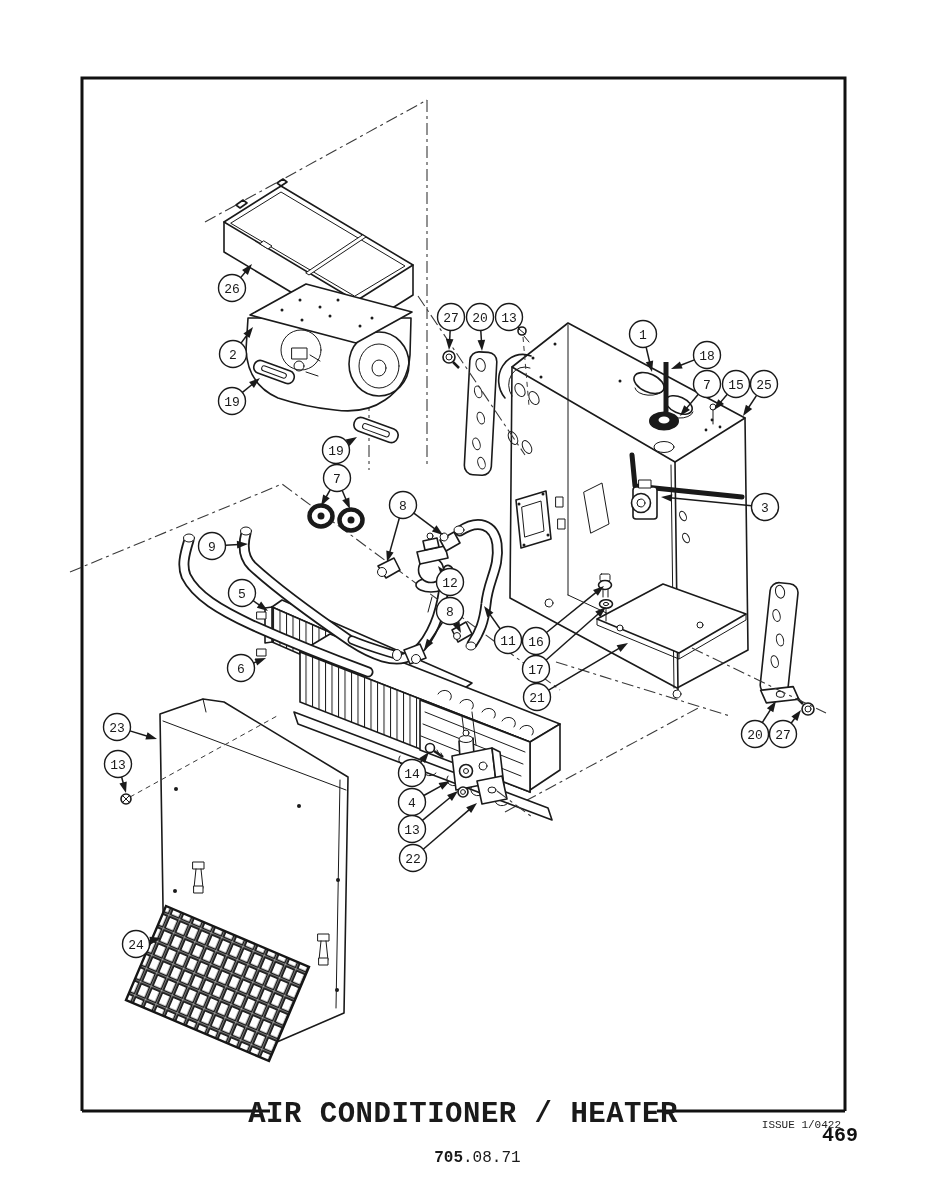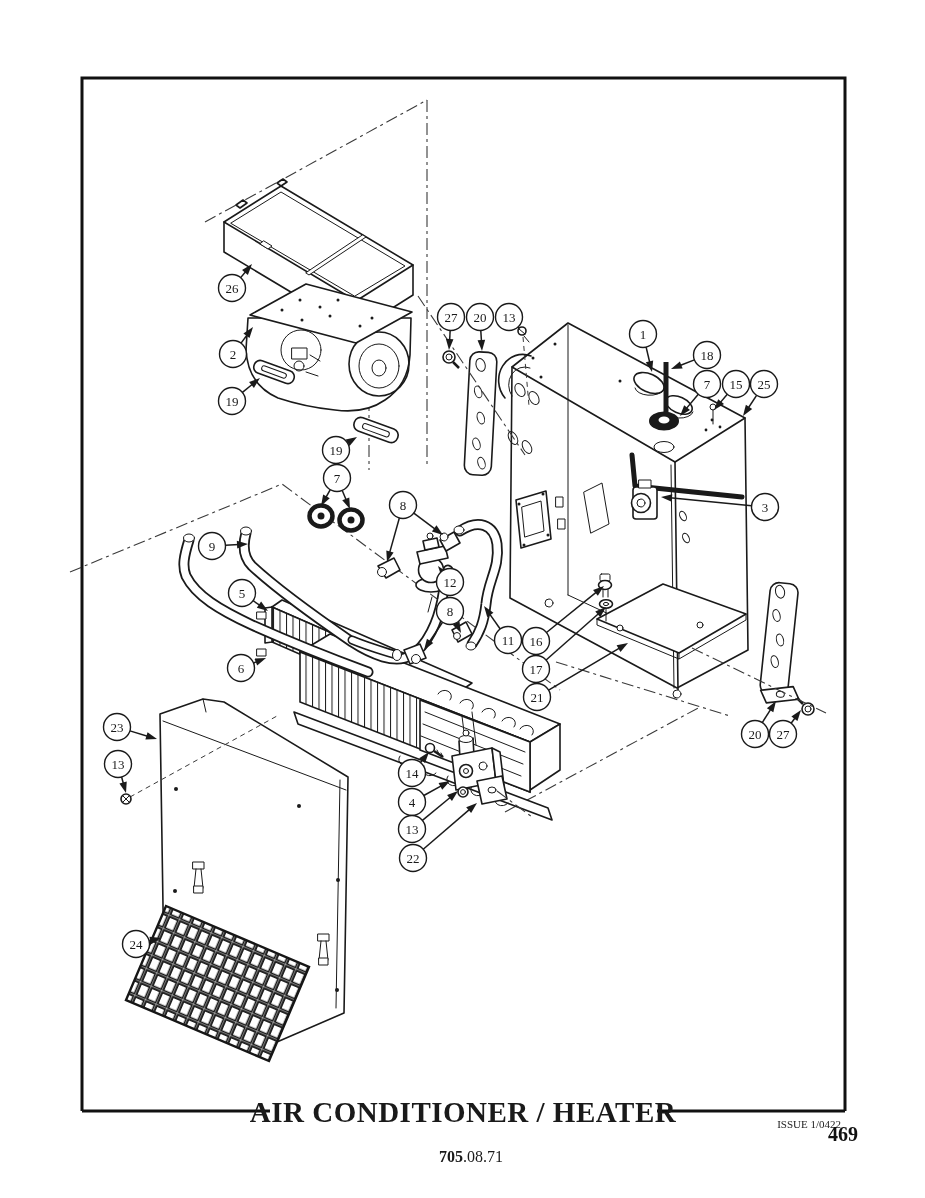--- a/index.html
+++ b/index.html
@@ -1,17 +1,17 @@
 <!DOCTYPE html>
 <html><head>
 <meta charset="utf-8">
 <style>
   html,body{margin:0;padding:0;background:#e8e8e8;}
   .page{position:relative;width:925px;height:1198px;background:#ffffff;margin:0 auto;
-        font-family:Liberation Serif, serif;overflow:hidden;}
+        font-family:Liberation Mono, monospace;overflow:hidden;}
   svg{position:absolute;left:0;top:0;}
   
   .s   {fill:#ffffff;stroke:#1a1a1a;stroke-width:1.6;stroke-linejoin:round;stroke-linecap:round;}
   .sn  {fill:none;stroke:#1a1a1a;stroke-width:1.6;stroke-linejoin:round;stroke-linecap:round;}
   .thin{stroke-width:1;}
   .blk {fill:#1a1a1a;stroke:none;}
   .dd  {fill:none;stroke:#3a3a3a;stroke-width:1.1;stroke-dasharray:12 4 3 4;}
   .ds  {fill:none;stroke:#3a3a3a;stroke-width:1;stroke-dasharray:5 4;}
   .tube {fill:none;stroke:#1a1a1a;stroke-width:11;stroke-linecap:round;}
   .tubeI{fill:none;stroke:#ffffff;stroke-width:7.4;stroke-linecap:round;}

